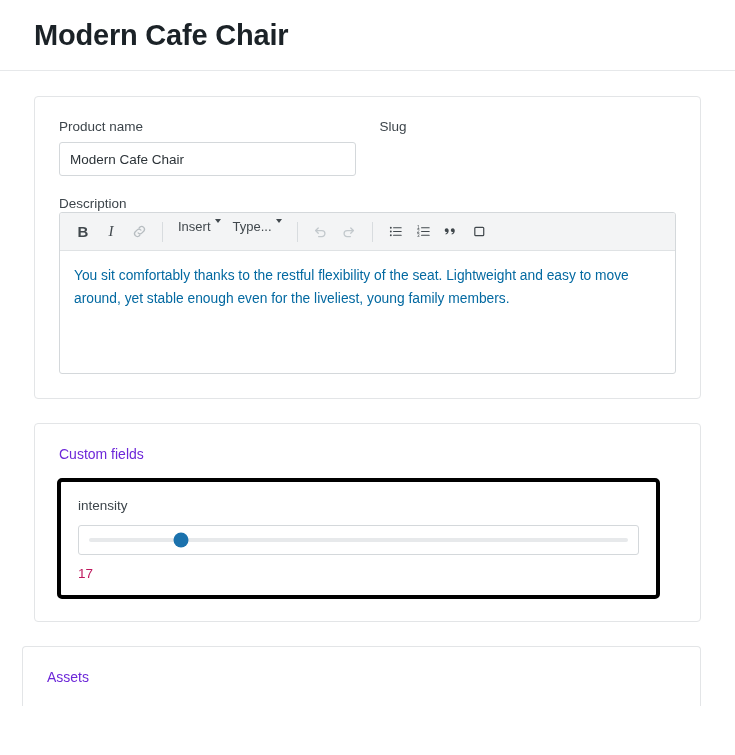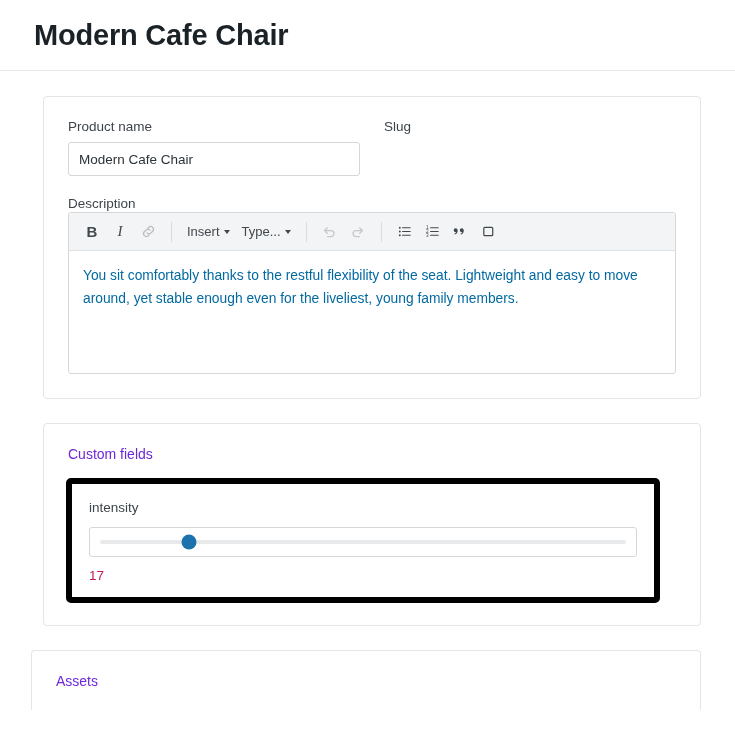--- a/index.html
+++ b/index.html
@@ -25,21 +25,21 @@
   }
   .page-title {
     font-size: 29px;
     font-weight: bold;
     letter-spacing: -0.2px;
     color: #1b2227;
   }
 
   
   .content {
-    padding: 25px 0 0 9px;
+    padding: 25px 0 0 0;
   }
 
   .card {
     margin: 0 34px 24px 34px;
     border: 1px solid #e3e5e7;
     border-radius: 4px;
     background: #ffffff;
   }
 
   .card-inner {
@@ -116,42 +116,41 @@
     height: 20px;
     background: #d8dcdf;
     margin: 0 8px;
   }
   .tb-text {
     font-size: 13px;
     color: #41484d;
     padding: 0 5px;
     height: 26px;
     display: inline-flex;
-    align-items: center;
     gap: 4px;
   }
   .caret {
     width: 0; height: 0;
     border-left: 3.5px solid transparent;
     border-right: 3.5px solid transparent;
     border-top: 4.5px solid #41484d;
     display: inline-block;
   }
   .editor-body {
     min-height: 122px;
     padding: 14px 14px 10px 14px;
     font-size: 13.8px;
     line-height: 1.65;
     color: #0369a1;
   }
 
   
   .custom-field-box {
     margin: 16px 40px 22px 22px;
-    border: 6px solid #000000;
+    border: 4px solid #000000;
     border-radius: 5px;
     padding: 16px 17px 14px 17px;
     background: #ffffff;
   }
   .cf-label {
     font-size: 13.5px;
     color: #3d454b;
     margin-bottom: 12px;
   }
   .slider-wrap {

